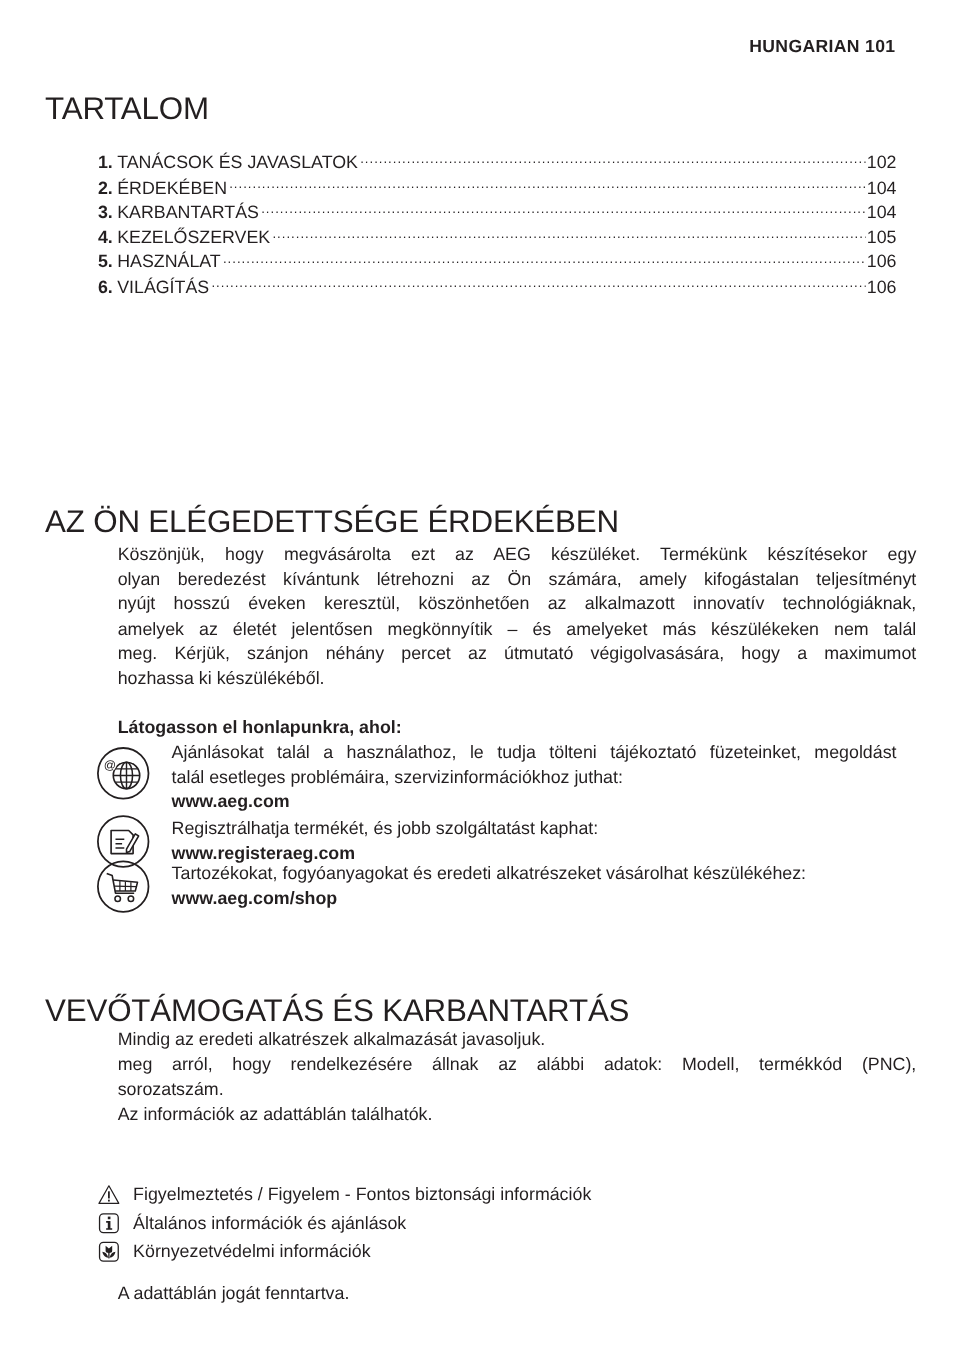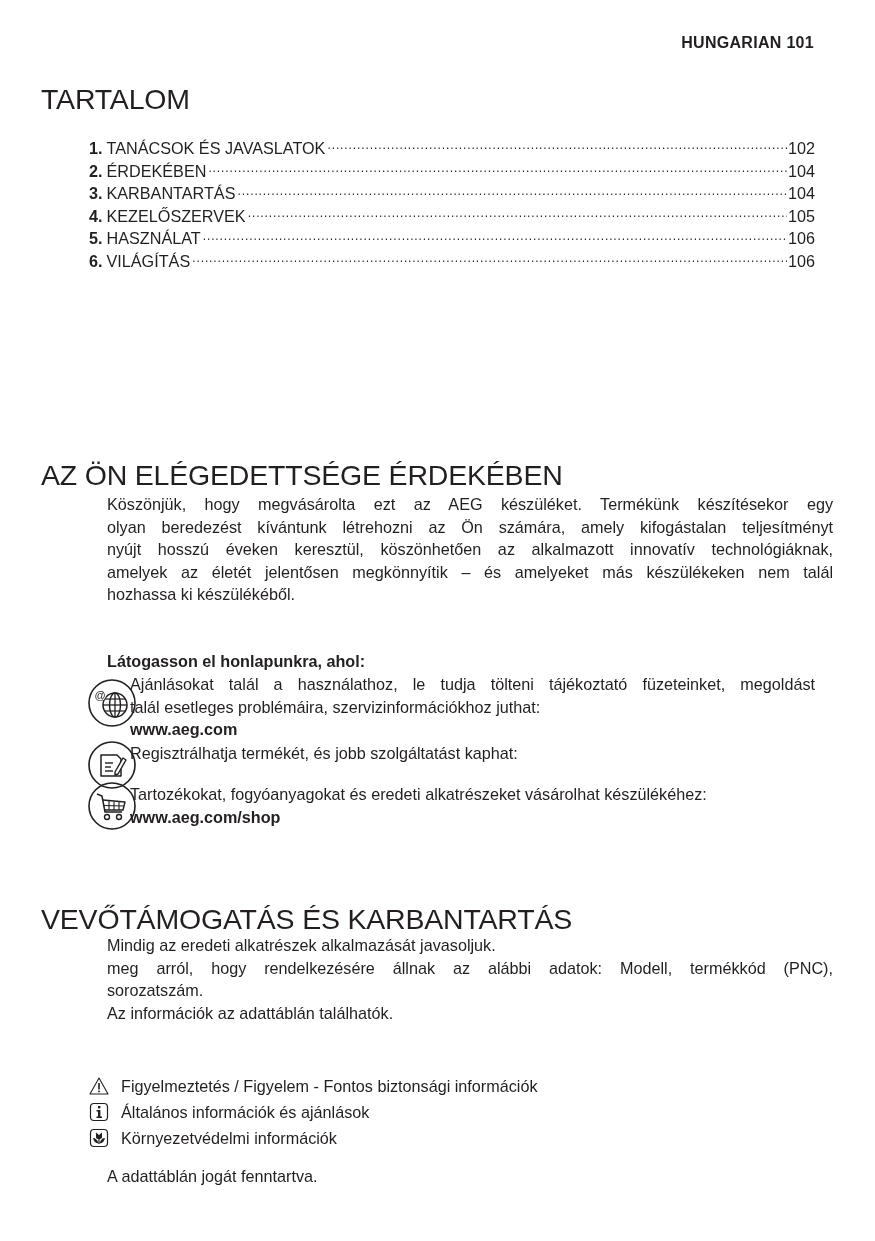--- a/index.html
+++ b/index.html
@@ -34,21 +34,21 @@
   
   .block { position: absolute; left: 107px; width: 726px; font-size: 16.2px; line-height: 22.6px; }
   .just-lines span.jl { display: block; text-align: justify; text-align-last: justify; }
   .just-lines span.jl.last { text-align-last: left; }
   .bold { font-weight: bold; }
   
   .web-item { position: absolute; left: 89px; width: 726px; }
   .web-icon {
     position: absolute; left: 0; width: 50px; height: 50px;
   }
-  .web-text { margin-left: 41px; font-size: 16.2px; line-height: 22.6px; }
+  .web-text { margin-left: 67px; font-size: 16.2px; line-height: 22.6px; }
   .web-text .jl { display: block; text-align: justify; text-align-last: justify; }
   .web-text .jl.last { text-align-last: left; }
   .web-url { font-weight: bold; display: block; }
   
   .legend { position: absolute; left: 89px; top: 1073px; }
   .legend-row { display: flex; align-items: center; height: 26px; font-size: 16.2px; }
   .legend-icon { width: 20px; height: 20px; margin-right: 12px; display: inline-block; }
 </style>
 </head>
 <body>
@@ -94,20 +94,21 @@
     <span class="toc-page">106</span>
   </div>
 </div>
 
 <h1 class="h1" style="top:459px;">AZ ÖN ELÉGEDETTSÉGE ÉRDEKÉBEN</h1>
 <div class="block just-lines" style="top:493px;">
   <span class="jl">Köszönjük, hogy megvásárolta ezt az AEG készüléket. Termékünk készítésekor egy</span>
   <span class="jl">olyan beredezést kívántunk létrehozni az Ön számára, amely kifogástalan teljesítményt</span>
   <span class="jl">nyújt hosszú éveken keresztül, köszönhetően az alkalmazott innovatív technológiáknak,</span>
   <span class="jl">amelyek az életét jelentősen megkönnyítik – és amelyeket más készülékeken nem talál</span>
+  <span class="jl">meg. Kérjük, szánjon néhány percet az útmutató végigolvasására, hogy a maximumot</span>
   <span class="jl last">hozhassa ki készülékéből.</span>
 </div>
 
 <div class="block bold" style="top:650px;">Látogasson el honlapunkra, ahol:</div>
 
 <div class="web-item" style="top:673px;">
   <svg class="web-icon" style="top:5px; left:-2px;" viewBox="0 0 50 50">
     <circle cx="25" cy="25" r="23" fill="none" stroke="#231f20" stroke-width="1.6"></circle>
     <circle cx="28" cy="27" r="12" fill="none" stroke="#231f20" stroke-width="1.5"></circle>
     <ellipse cx="28" cy="27" rx="5.5" ry="12" fill="none" stroke="#231f20" stroke-width="1.4"></ellipse>
@@ -129,20 +130,21 @@
   <svg class="web-icon" style="top:-2px; left:-2px;" viewBox="0 0 50 50">
     <circle cx="25" cy="25" r="23" fill="none" stroke="#231f20" stroke-width="1.6"></circle>
     <path d="M14 15 L30 15 L34 19 L34 36 L14 36 Z" fill="none" stroke="#231f20" stroke-width="1.5" stroke-linejoin="round"></path>
     <line x1="18" y1="23" x2="26" y2="23" stroke="#231f20" stroke-width="1.4"></line>
     <line x1="18" y1="27" x2="24" y2="27" stroke="#231f20" stroke-width="1.4"></line>
     <line x1="18" y1="31" x2="26" y2="31" stroke="#231f20" stroke-width="1.4"></line>
     <path d="M28 32 L36 18 L39 20 L31 34 L28 35 Z" fill="#fff" stroke="#231f20" stroke-width="1.4" stroke-linejoin="round"></path>
   </svg>
   <div class="web-text">
     <span class="jl last">Regisztrálhatja termékét, és jobb szolgáltatást kaphat:</span>
+    <a class="web-url">www.registeraeg.com</a>
   </div>
 </div>
 
 <div class="web-item" style="top:783px;">
   <svg class="web-icon" style="top:-2px; left:-2px;" viewBox="0 0 50 50">
     <circle cx="25" cy="25" r="23" fill="none" stroke="#231f20" stroke-width="1.6"></circle>
     <path d="M10 13 L15 15 L18 31 L35 31" fill="none" stroke="#231f20" stroke-width="1.5" stroke-linejoin="round"></path>
     <path d="M16 19 L38 21 L36 29 L17.5 29" fill="none" stroke="#231f20" stroke-width="1.4" stroke-linejoin="round"></path>
     <line x1="22" y1="20" x2="22" y2="29" stroke="#231f20" stroke-width="1.1"></line>
     <line x1="27" y1="20.5" x2="27" y2="29" stroke="#231f20" stroke-width="1.1"></line>

